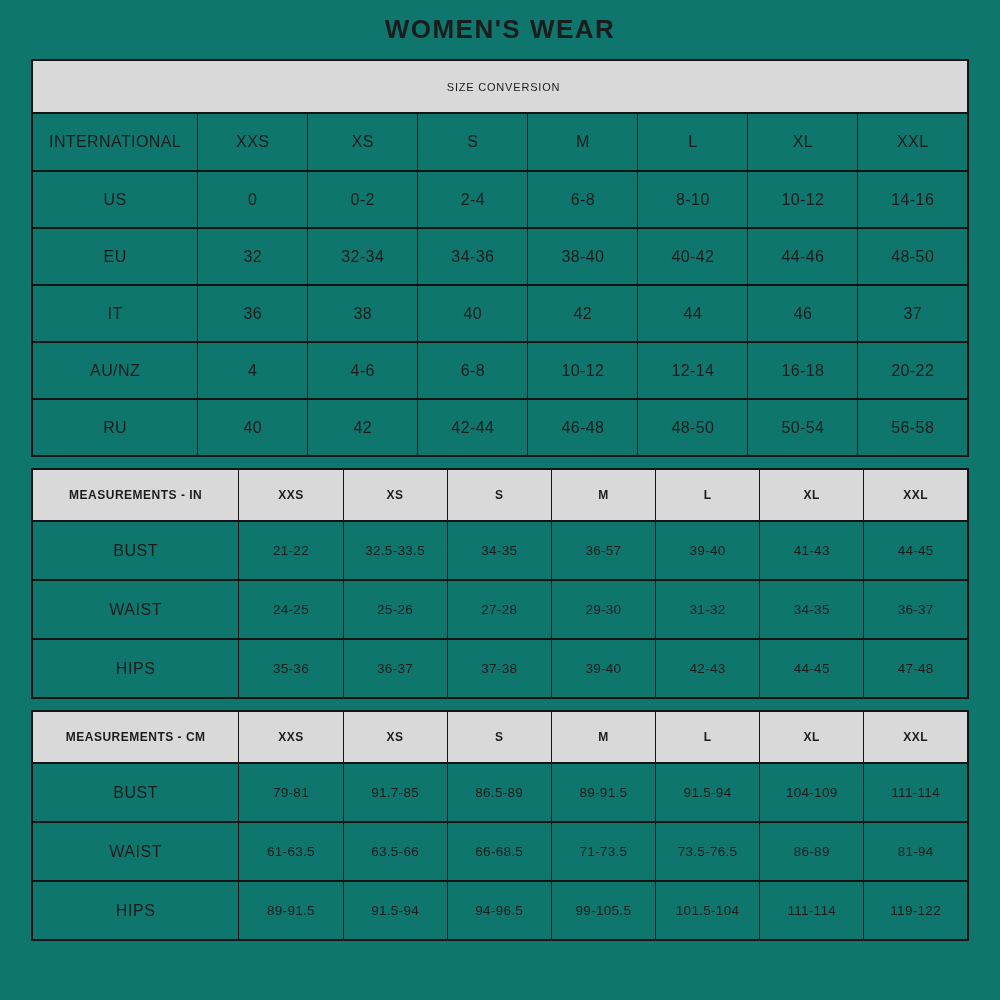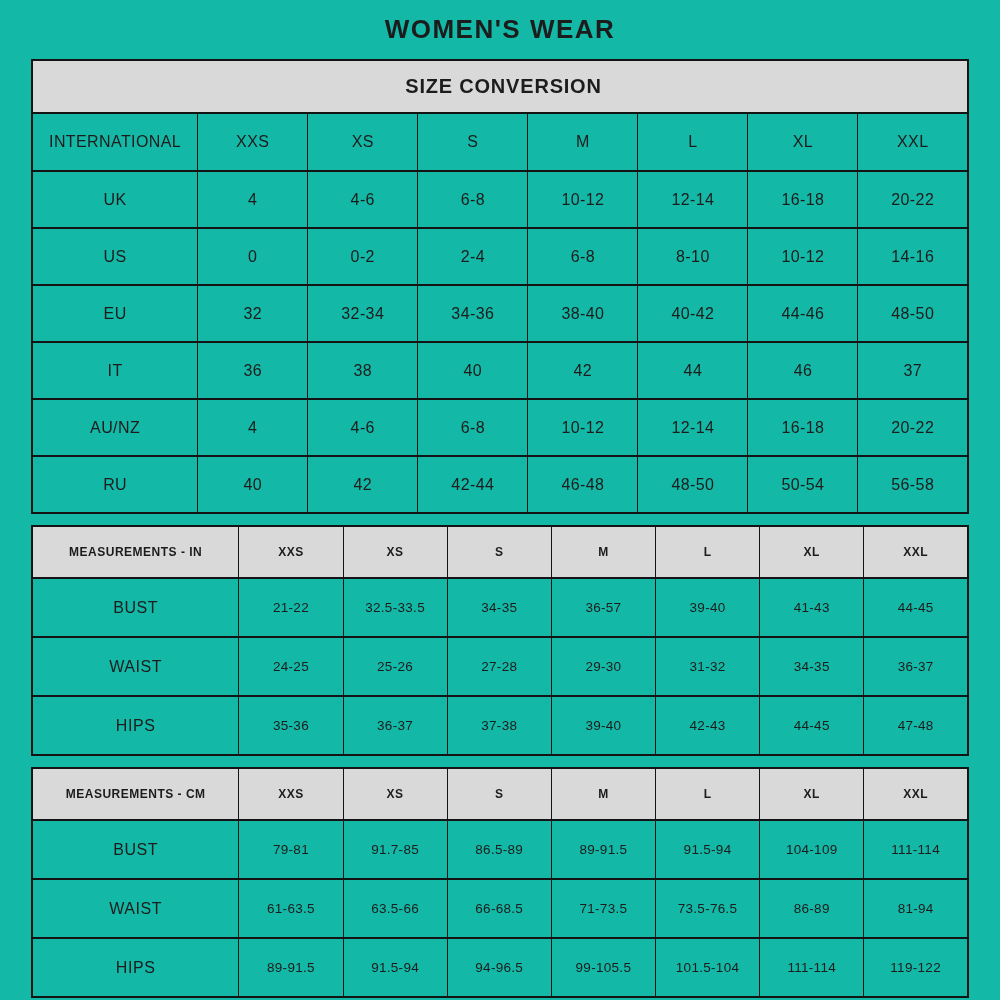--- a/index.html
+++ b/index.html
@@ -7,21 +7,21 @@
     padding: 0;
     background: #ffffff;
     font-family: "Liberation Sans", sans-serif;
     color: #1c1c1c;
   }
   .page {
     width: 1000px;
     height: 1000px;
     box-sizing: border-box;
     padding: 8px 31px 12px 31px;
-    background: #14b8a6;
+    background: #0f766e;
   }
   .page-title {
     text-align: center;
     font-size: 26px;
     font-weight: bold;
     letter-spacing: 1.5px;
     margin: 6px 0 14px 0;
     color: #1c1c1c;
   }
   table {
@@ -37,22 +37,22 @@
     border-bottom-width: 2px;
     text-align: center;
     vertical-align: middle;
     padding: 0;
     overflow: hidden;
     white-space: nowrap;
   }
   
   .section-header {
     background: #d9d9d9;
-    font-weight: bold;
-    font-size: 20px;
+    font-weight: normal;
+    font-size: 11px;
     letter-spacing: 0.8px;
     height: 51px;
     padding-left: 7px;
   }
   
   .conv td { height: 55px; font-size: 16px; letter-spacing: 0.4px; }
   .conv .cols td { height: 56px; margin-top: 10px; }
   
   .meas th {
     background: #d9d9d9;
@@ -84,30 +84,20 @@
           <td>INTERNATIONAL</td>
           <td>XXS</td>
           <td>XS</td>
           <td>S</td>
           <td>M</td>
           <td>L</td>
           <td>XL</td>
           <td>XXL</td>
         </tr>
         <tr>
-          <td>UK</td>
-          <td>4</td>
-          <td>4-6</td>
-          <td>6-8</td>
-          <td>10-12</td>
-          <td>12-14</td>
-          <td>16-18</td>
-          <td>20-22</td>
-        </tr>
-        <tr>
           <td>US</td>
           <td>0</td>
           <td>0-2</td>
           <td>2-4</td>
           <td>6-8</td>
           <td>8-10</td>
           <td>10-12</td>
           <td>14-16</td>
         </tr>
         <tr>

